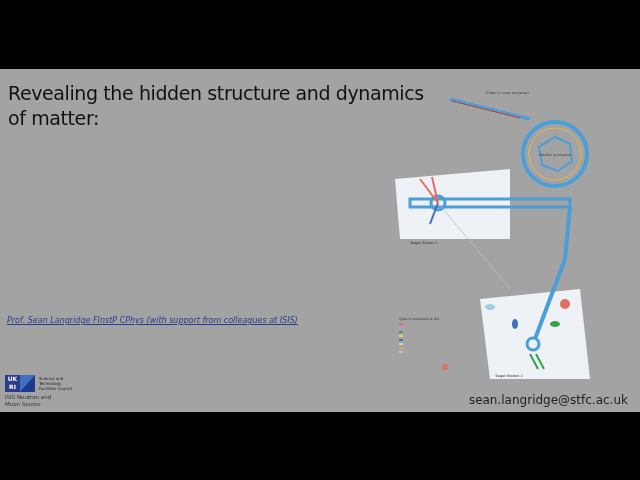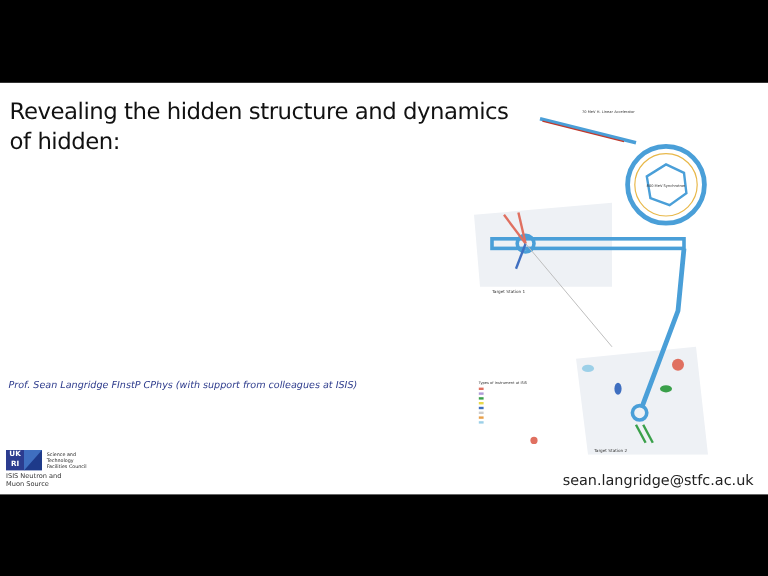--- a/index.html
+++ b/index.html
@@ -1,36 +1,36 @@
 <!DOCTYPE html>
 <html><head>
   <meta charset="utf-8">
   <style>
     html, body { margin: 0; padding: 0; }
     body { width: 640px; height: 480px; background: #000; position: relative; overflow: hidden; font-family: "DejaVu Sans", sans-serif; }
-    .slide { position: absolute; left: 0; top: 69px; width: 640px; height: 343px; background: #ffffff; overflow: hidden; }
+    .slide { position: absolute; left: 0; top: 69px; width: 640px; height: 343px; background: #a3a3a3; overflow: hidden; }
     .title { position: absolute; left: 8px; top: 12px; font-size: 19px; line-height: 25px; color: #111; font-family: "DejaVu Sans", sans-serif; letter-spacing: -0.4px; }
     .subtitle { position: absolute; left: 8px; top: 88px; font-size: 19px; line-height: 25px; color: #111; font-style: italic; letter-spacing: -0.4px; }
-    .author { position: absolute; left: 7px; top: 247px; font-size: 8px; color: #2d3b8c; font-style: italic; }
+    .author { position: absolute; left: 7px; top: 247px; font-size: 8px; color: #2d3b8c; font-style: italic; text-decoration: underline; }
     .logo { position: absolute; left: 5px; top: 306px; }
     .logo-box { position: absolute; left: 0; top: 0; width: 30px; height: 17px; }
     .logo-ukri { position: absolute; left: 0; top: 0; width: 15px; height: 17px; background: #2b3c8f; color: #fff; font-size: 6px; font-weight: bold; line-height: 8px; text-align: center; }
     .logo-tri { position: absolute; left: 15px; top: 0; width: 0; height: 0; border-left: 15px solid #3f6fc0; border-bottom: 17px solid #1e3a8a; }
     .stfc { position: absolute; left: 34px; top: 1px; font-size: 4px; line-height: 5px; color: #222; width: 50px; }
     .isis { position: absolute; left: 0; top: 19px; font-size: 5.5px; line-height: 7px; color: #333; width: 80px; }
     .email { position: absolute; right: 12px; top: 324px; font-size: 12px; color: #222; margin-left: 39px; }
     .map { position: absolute; left: 390px; top: 10px; width: 250px; height: 300px; }
   </style>
 </head>
 <body>
 
 <div class="slide">
   <div class="title">
     <div>Revealing the hidden structure and dynamics</div>
-    <div>of hidden:</div>
+    <div>of matter:</div>
   </div>
 
   <svg class="map" viewBox="0 0 250 300">
 
     <polygon points="5,100 120,90 120,160 10,160" fill="#eef1f5"></polygon>
     <polygon points="90,220 190,210 200,300 100,300" fill="#eef1f5"></polygon>
 
     <line x1="60" y1="20" x2="140" y2="40" stroke="#4a9fd8" stroke-width="3"></line>
     <line x1="62" y1="22" x2="130" y2="39" stroke="#c0392b" stroke-width="1"></line>
 

